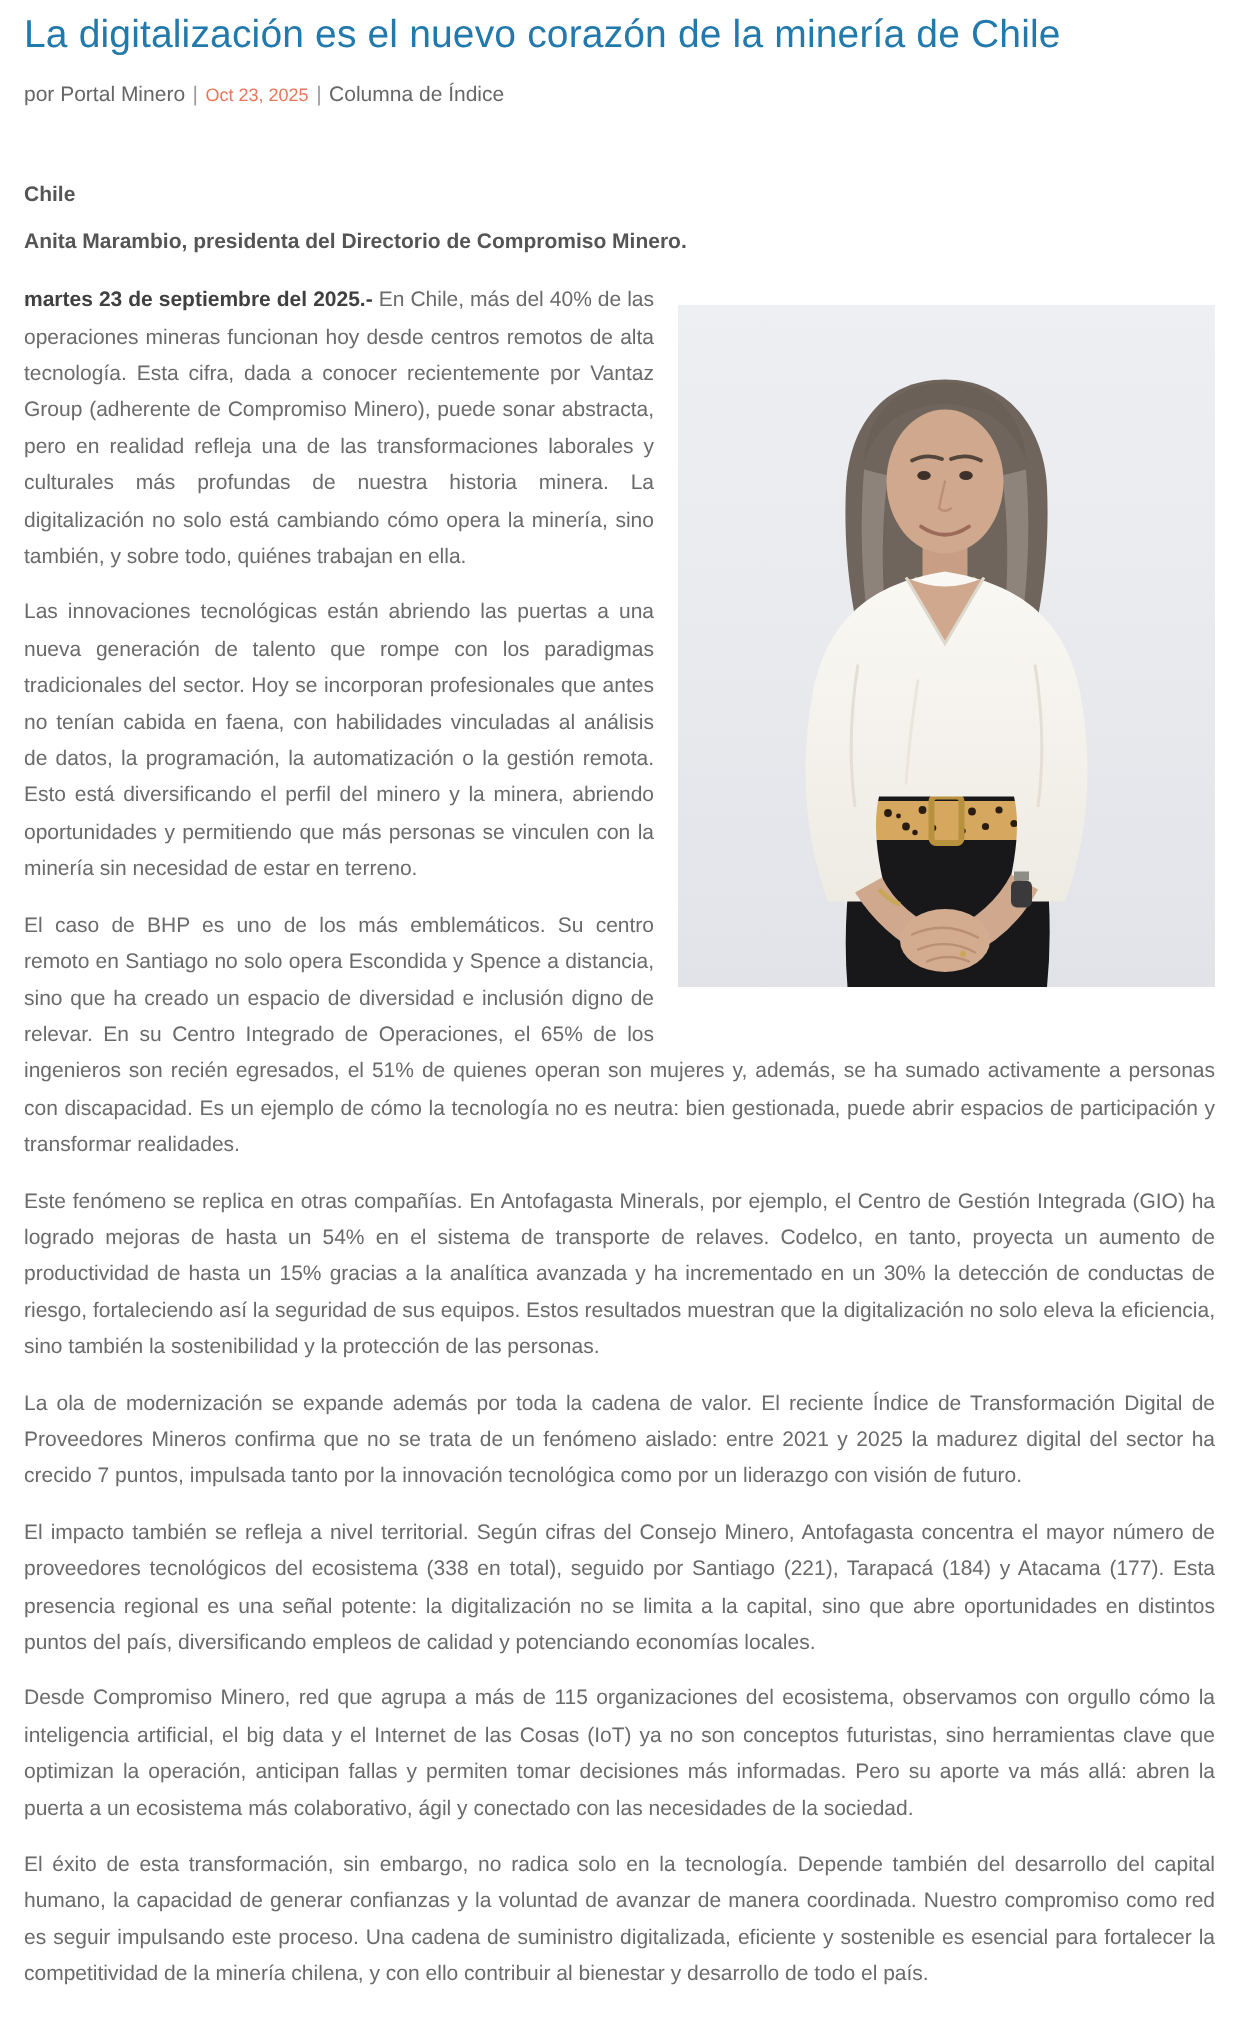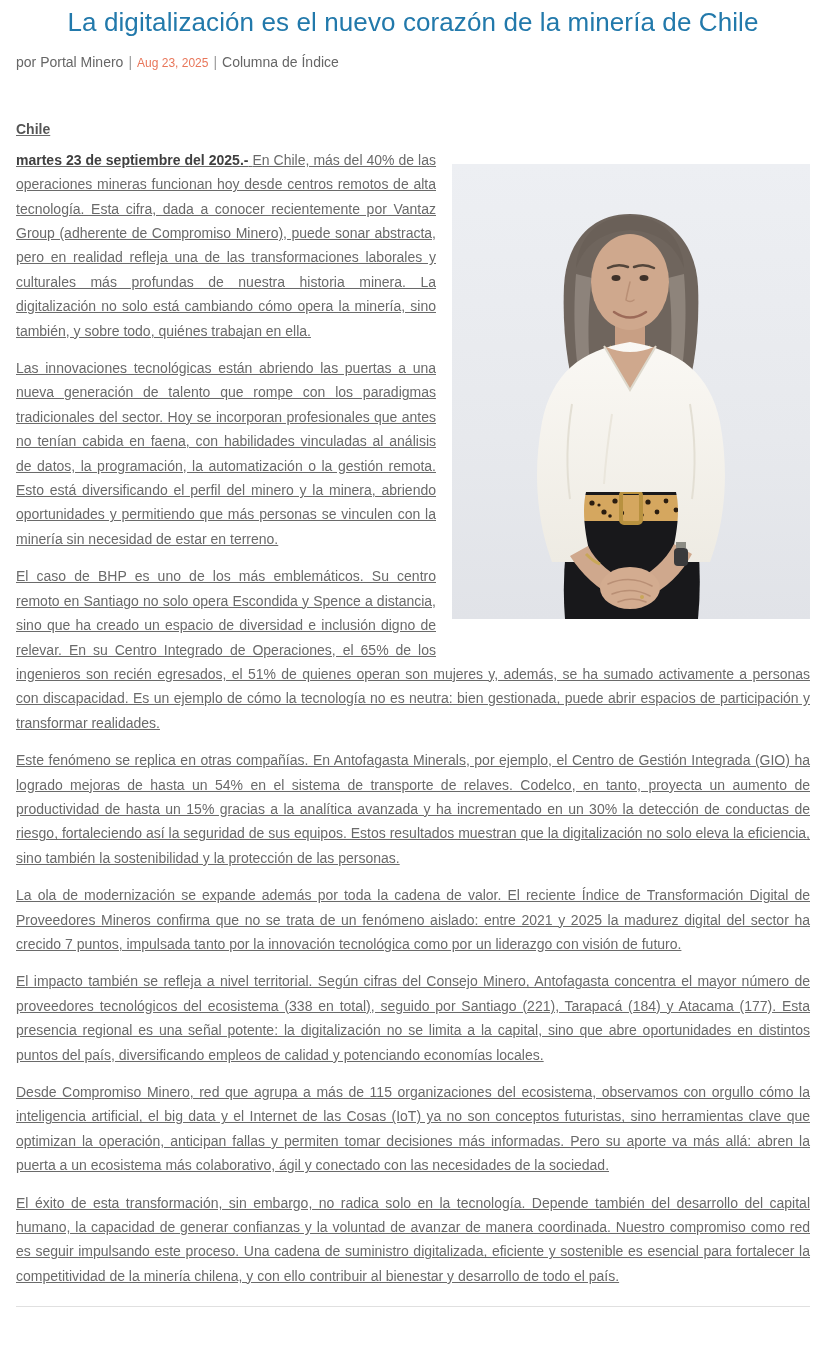--- a/index.html
+++ b/index.html
@@ -14,38 +14,36 @@
   .page {
     padding: 8px 15px 0 16px;
   }
   h1.post-title {
     color: #2279ab;
     font-size: 26px;
     line-height: 1.13;
     font-weight: 500;
     letter-spacing: 0.1px;
     padding-bottom: 2px;
-    text-align: center;
   }
   .byline {
     margin-top: 15px;
     font-size: 14px;
     color: #666666;
   }
   .byline .sep { color: #999999; padding: 0 5px; }
   .byline a { text-decoration: none; color: #666666; cursor: pointer; }
   .byline .post-date {
     color: #e8765a;
     font-size: 12px;
   }
   .content {
     margin-top: 47px;
     font-size: 14px;
     line-height: 24.4px;
-    text-decoration: underline;
   }
   p.lead-line {
     font-weight: bold;
     color: #555555;
     margin-bottom: 6px;
   }
   p.lead-line.author-line { margin-bottom: 15px; }
   .content p.body-par {
     text-align: justify;
     margin-bottom: 13px;
@@ -71,27 +69,28 @@
   .clearfix::after { content: ""; display: table; clear: both; }
 </style>
 </head>
 <body>
 
 <div class="page">
 
   <h1 class="post-title">La digitalización es el nuevo corazón de la minería de Chile</h1>
 
   <div class="byline">
-    <span>por </span><a>Portal Minero</a><span class="sep">|</span><span class="post-date">Aug 23, 2025</span><span class="sep">|</span><a>Columna de Índice</a>
+    <span>por </span><a>Portal Minero</a><span class="sep">|</span><span class="post-date">Oct 23, 2025</span><span class="sep">|</span><a>Columna de Índice</a>
   </div>
 
   <div class="content clearfix">
 
     <p class="lead-line">Chile</p>
 
+    <p class="lead-line author-line">Anita Marambio, presidenta del Directorio de Compromiso Minero.</p>
 
     <div class="photo-float">
       <svg width="358" height="455" viewBox="0 0 358 455" xmlns="http://www.w3.org/2000/svg">
         <defs>
           <linearGradient id="bgGrad" x1="0" y1="0" x2="0" y2="1">
             <stop offset="0" stop-color="#edeff3"></stop>
             <stop offset="0.6" stop-color="#e7e9ed"></stop>
             <stop offset="1" stop-color="#e1e3e8"></stop>
           </linearGradient>
           <linearGradient id="blouseGrad" x1="0" y1="0" x2="0" y2="1">

